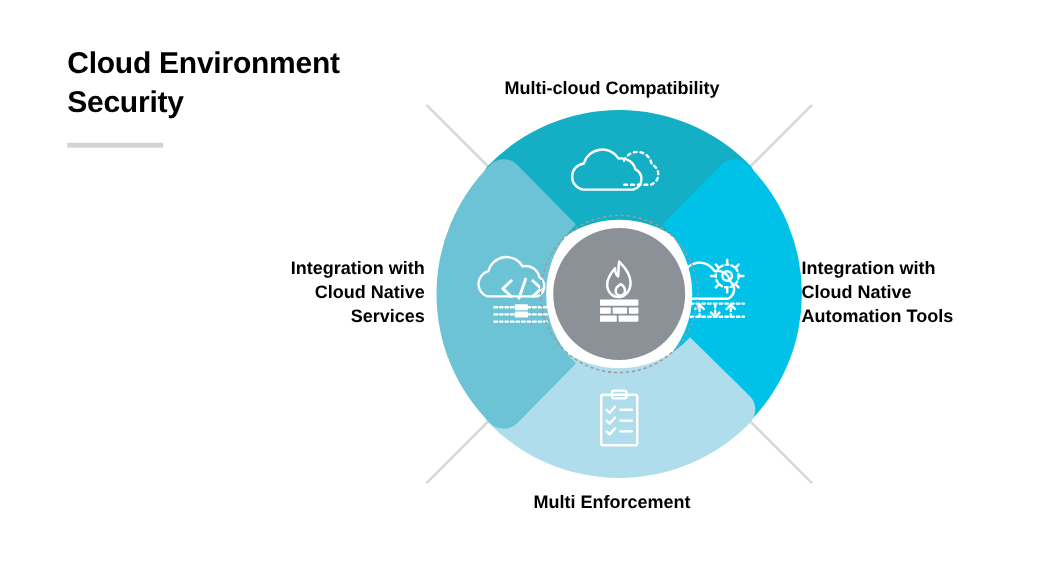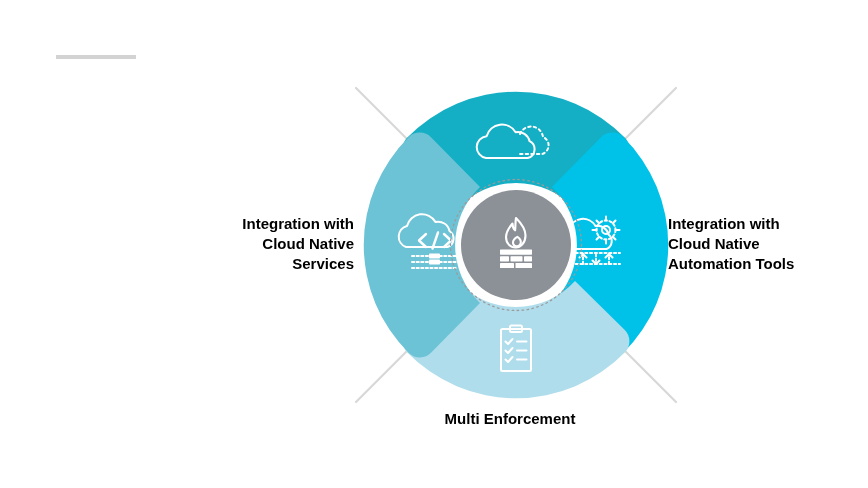--- a/index.html
+++ b/index.html
@@ -84,23 +84,26 @@
     width: 200px;
     text-align: left;
   }
 </style>
 </head>
 <body>
 
 <div id="canvas">
 
   <div id="title-block">
+    <div id="page-title">Cloud Environment
+Security</div>
     <div id="title-accent-bar" style="background: rgb(211, 211, 211);"></div>
   </div>
 
+  <div class="label" id="label-top">Multi-cloud Compatibility</div>
 
   <div class="label" id="label-right">Integration with
 Cloud Native
 Automation Tools</div>
 
   <div class="label" id="label-bottom">Multi Enforcement</div>
 
   <div class="label" id="label-left">Integration with
 Cloud Native
 Services</div>

